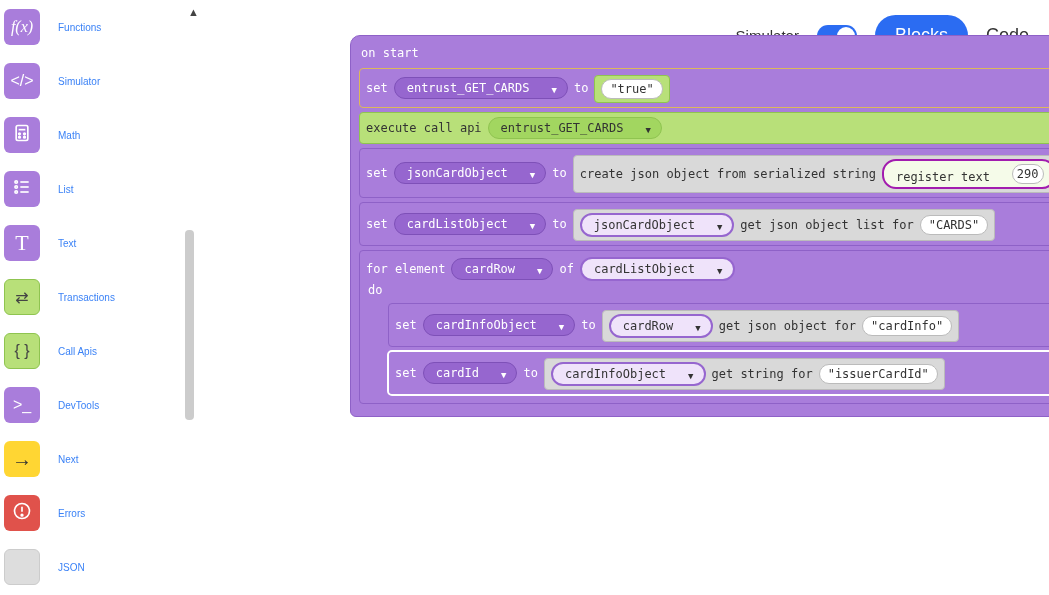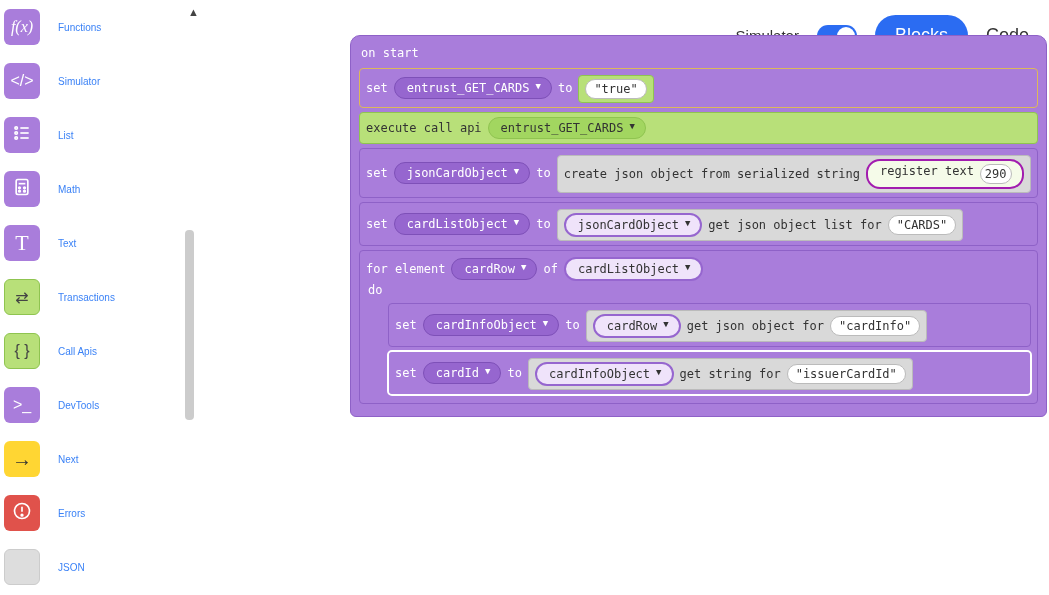--- a/index.html
+++ b/index.html
@@ -35,21 +35,21 @@
 .hat { background: #a97ddb; border-radius: 10px 10px 6px 6px; padding: 6px 8px 12px 8px; position: relative; border: 1px solid #8e61c7; }
 .hat-label { color: #fff; padding: 4px 2px 6px 2px; }
 .slot-row { display: flex; align-items: center; gap: 6px; padding: 4px 6px; border-radius: 4px; margin-top: 2px; flex-wrap: nowrap; white-space: nowrap; }
 .p-bg { background: #a97ddb; border: 1px solid #8e61c7; }
 .g-bg { background: #b8e079; border: 1px solid #8fc450; }
 .gray-bg { background: #d9d9d9; border: 1px solid #bbb; }
 .kw { color: #fff; text-align: right; }
 .g-bg .kw, .gray-bg .kw { color: #333; }
 
 
-.pill { border-radius: 14px; padding: 3px 10px 3px 12px; display: inline-flex; align-items: flex-start; gap: 6px; cursor: pointer; }
+.pill { border-radius: 14px; padding: 3px 10px 3px 12px; display: inline-flex; align-items: flex-end; gap: 22px; cursor: pointer; }
 .pill .dd { font-size: 9px; }
 .pill-purple { background: #9666cf; color: #fff; border: 1px solid #7e50b8; }
 .pill-green  { background: #a2d660; color: #333; border: 1px solid #8fc450; }
 .pill-outline-purple { background: #efe3fa; border: 2px solid #9666cf; color: #333; }
 .pill-outline-green  { background: #f5fbe9; border: 2px solid #a21caf; color: #333; }
 .txtval { background: #fff; border: 1px solid #bbb; border-radius: 12px; padding: 2px 8px; color: #333; }
 .numval { background: #fff; border: 1px solid #bbb; border-radius: 12px; padding: 2px 4px; color: #333; }
 
 .nest { margin-left: 14px; border-left: 4px solid #a97ddb; padding-left: 4px; }
 .indent-pad { background: #a97ddb; padding: 4px 6px 8px 6px; border-radius: 4px; border: 1px solid #8e61c7; }
@@ -79,42 +79,42 @@
   </div>
   <div class="side-item">
     <div class="side-icon bg-purple">
         <span class="side-glyph">&lt;/&gt;</span>
       </div>
     <span class="side-label">Simulator</span>
   </div>
   <div class="side-item">
     <div class="side-icon bg-purple">
         <span class="side-glyph"><svg viewBox="0 0 24 24" fill="none" stroke="#fff" stroke-width="2">
+            <rect x="5" y="3" width="14" height="18" rx="2"></rect>
+            <line x1="8" y1="8" x2="16" y2="8"></line>
+            <circle cx="9" cy="13" r="1"></circle>
+            <circle cx="15" cy="13" r="1"></circle>
+            <circle cx="9" cy="17" r="1"></circle>
+            <circle cx="15" cy="17" r="1"></circle>
+          </svg></span>
+      </div>
+    <span class="side-label">Math</span>
+  </div>
+  <div class="side-item">
+    <div class="side-icon bg-purple">
+        <span class="side-glyph"><svg viewBox="0 0 24 24" fill="none" stroke="#fff" stroke-width="2">
             <circle cx="5" cy="6" r="1.5"></circle>
             <line x1="10" y1="6" x2="20" y2="6"></line>
             <circle cx="5" cy="12" r="1.5"></circle>
             <line x1="10" y1="12" x2="20" y2="12"></line>
             <circle cx="5" cy="18" r="1.5"></circle>
             <line x1="10" y1="18" x2="20" y2="18"></line>
           </svg></span>
       </div>
     <span class="side-label">List</span>
-  </div>
-  <div class="side-item">
-    <div class="side-icon bg-purple">
-        <span class="side-glyph"><svg viewBox="0 0 24 24" fill="none" stroke="#fff" stroke-width="2">
-            <rect x="5" y="3" width="14" height="18" rx="2"></rect>
-            <line x1="8" y1="8" x2="16" y2="8"></line>
-            <circle cx="9" cy="13" r="1"></circle>
-            <circle cx="15" cy="13" r="1"></circle>
-            <circle cx="9" cy="17" r="1"></circle>
-            <circle cx="15" cy="17" r="1"></circle>
-          </svg></span>
-      </div>
-    <span class="side-label">Math</span>
   </div>
   <div class="side-item">
     <div class="side-icon bg-purple">
         <span class="side-glyph" style="font-family:serif;font-size:22px">T</span>
       </div>
     <span class="side-label">Text</span>
   </div>
   <div class="side-item">
     <div class="side-icon bg-green">
         <span class="side-glyph" style="color:#444">⇄</span>

